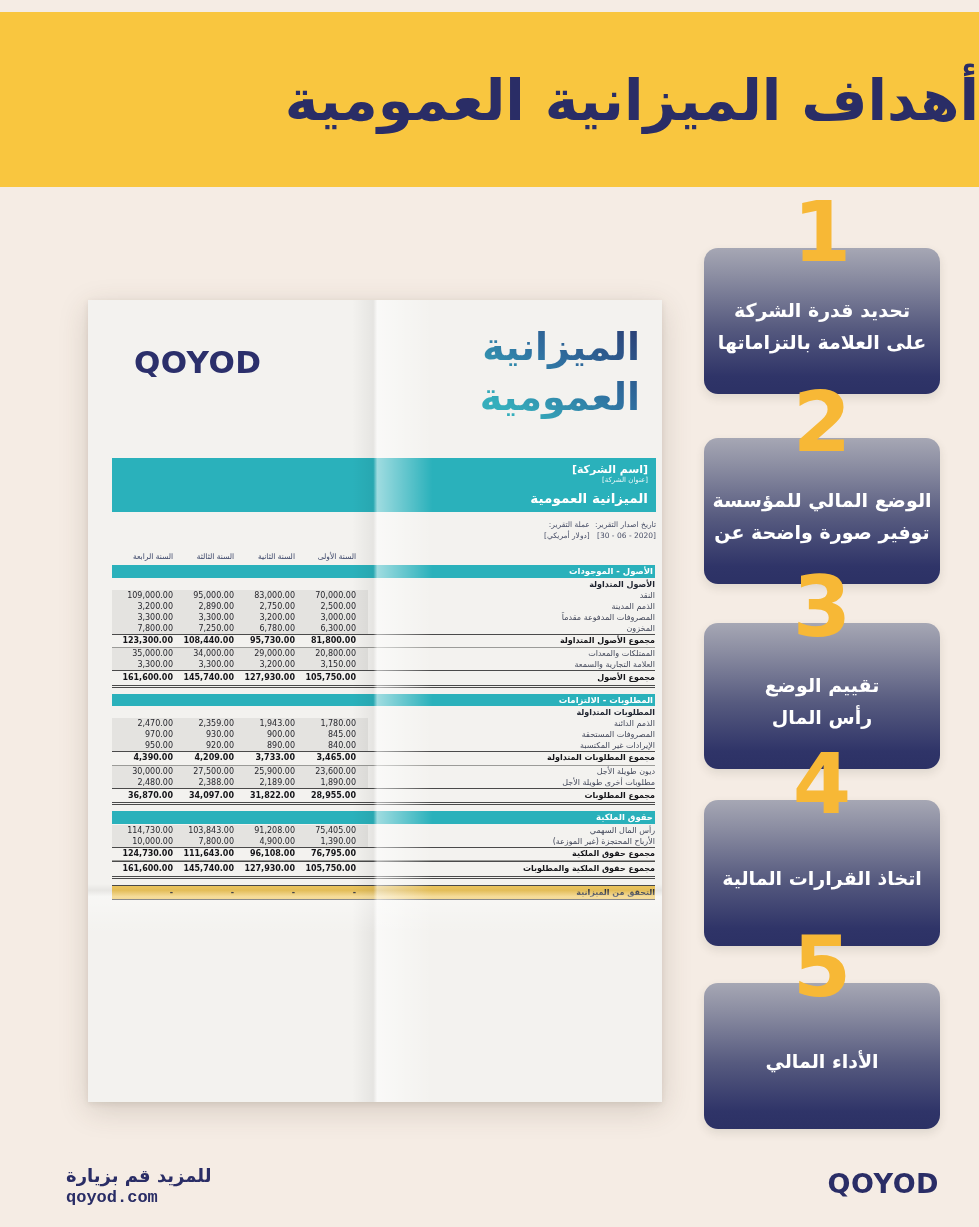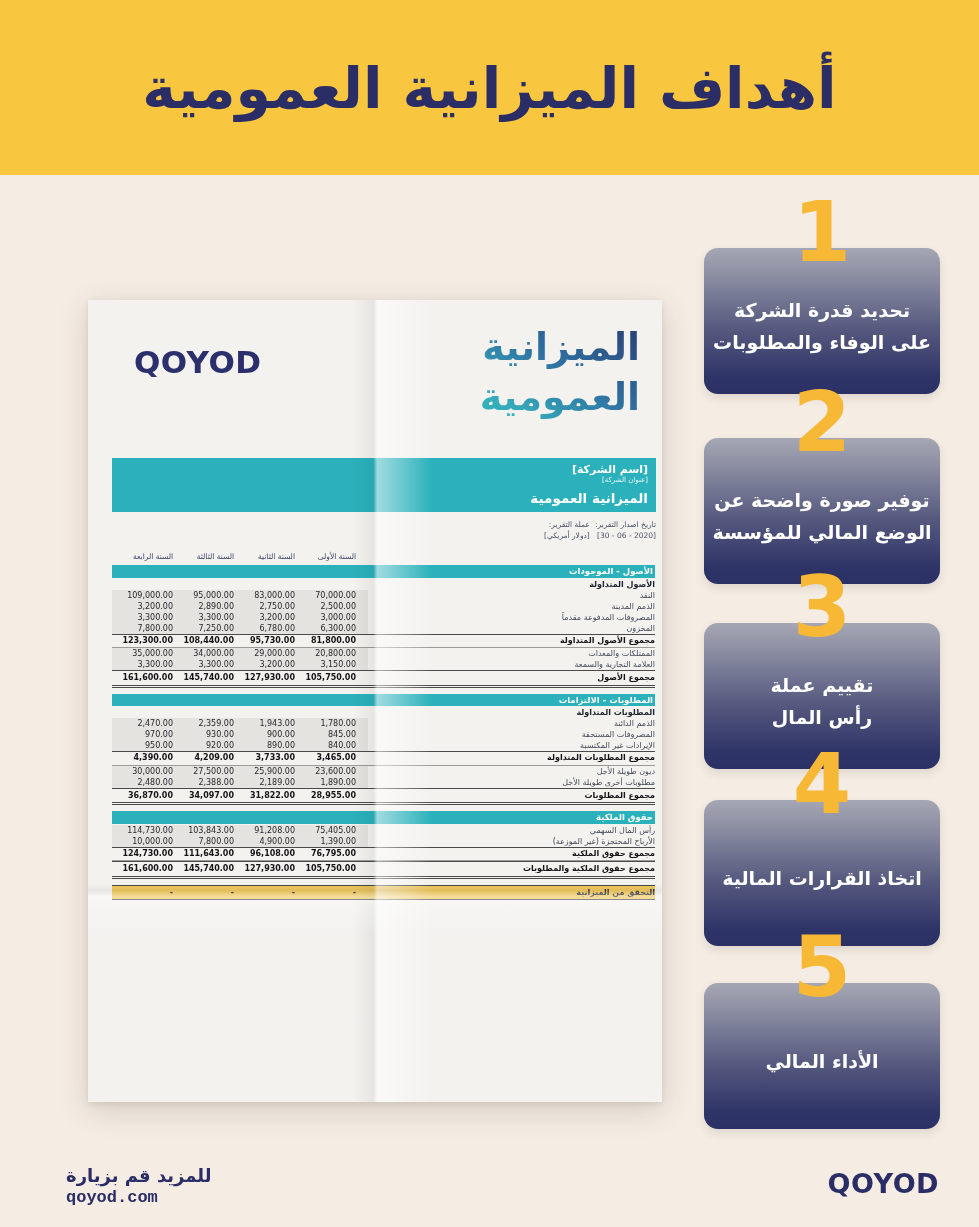--- a/index.html
+++ b/index.html
@@ -1,21 +1,21 @@
 <!DOCTYPE html>
 <html lang="ar"><head>
 <meta charset="utf-8">
 <style>
   html,body{margin:0;padding:0;}
   body{font-family:"DejaVu Sans","Liberation Sans",sans-serif;}
   .page{position:relative;width:979px;height:1227px;background:#F5ECE4;overflow:hidden;}
 
   
-  .top-banner{position:absolute;left:0;top:0;width:100%;height:175px;background:#F9C63F;
-    display:flex;align-items:center;justify-content:center;}
+  .top-banner{position:absolute;left:0;top:12px;width:100%;height:175px;background:#F9C63F;
+    display:flex;align-items:center;justify-content:flex-end;}
   .top-banner h1{margin:0;font-size:57px;font-weight:800;color:#2A2D66;letter-spacing:-1px;
     direction:rtl;text-align:center;}
 
   
   .paper{position:absolute;left:88px;top:300px;width:574px;height:802px;background:#F3F2EF;
     box-shadow:0 8px 28px rgba(70,55,40,.18),0 2px 6px rgba(70,55,40,.10);}
   .paper::before{content:"";position:absolute;inset:0;z-index:6;pointer-events:none;
     background:linear-gradient(90deg,rgba(0,0,0,0) 46%,rgba(0,0,0,.055) 49.7%,rgba(255,255,255,.55) 50.4%,rgba(255,255,255,0) 60%);}
   .paper::after{content:"";position:absolute;inset:0;z-index:6;pointer-events:none;
     background:linear-gradient(180deg,rgba(0,0,0,0) 72.8%,rgba(0,0,0,.05) 73.6%,rgba(255,255,255,.38) 74.4%,rgba(255,255,255,0) 79%);}
@@ -325,34 +325,34 @@
           </div>
         </div>
     </div>
   </div>
 
   <div class="objectives" id="objectives">
       <div class="obj-item" style="top: 202px;">
         <div class="obj-num">1</div>
         <div class="obj-card">
           <div class="obj-line">تحديد قدرة الشركة</div>
-          <div class="obj-line">على الوفاء والمطلوبات</div>
+          <div class="obj-line">على العلامة بالتزاماتها</div>
         </div>
       </div>
       <div class="obj-item" style="top: 392px;">
         <div class="obj-num">2</div>
         <div class="obj-card">
+          <div class="obj-line">الوضع المالي للمؤسسة</div>
           <div class="obj-line">توفير صورة واضحة عن</div>
-          <div class="obj-line">الوضع المالي للمؤسسة</div>
         </div>
       </div>
       <div class="obj-item" style="top: 577px;">
         <div class="obj-num">3</div>
         <div class="obj-card">
-          <div class="obj-line">تقييم عملة</div>
+          <div class="obj-line">تقييم الوضع</div>
           <div class="obj-line">رأس المال</div>
         </div>
       </div>
       <div class="obj-item" style="top: 754px;">
         <div class="obj-num">4</div>
         <div class="obj-card">
           <div class="obj-line">اتخاذ القرارات المالية</div>
         </div>
       </div>
       <div class="obj-item" style="top: 937px;">

